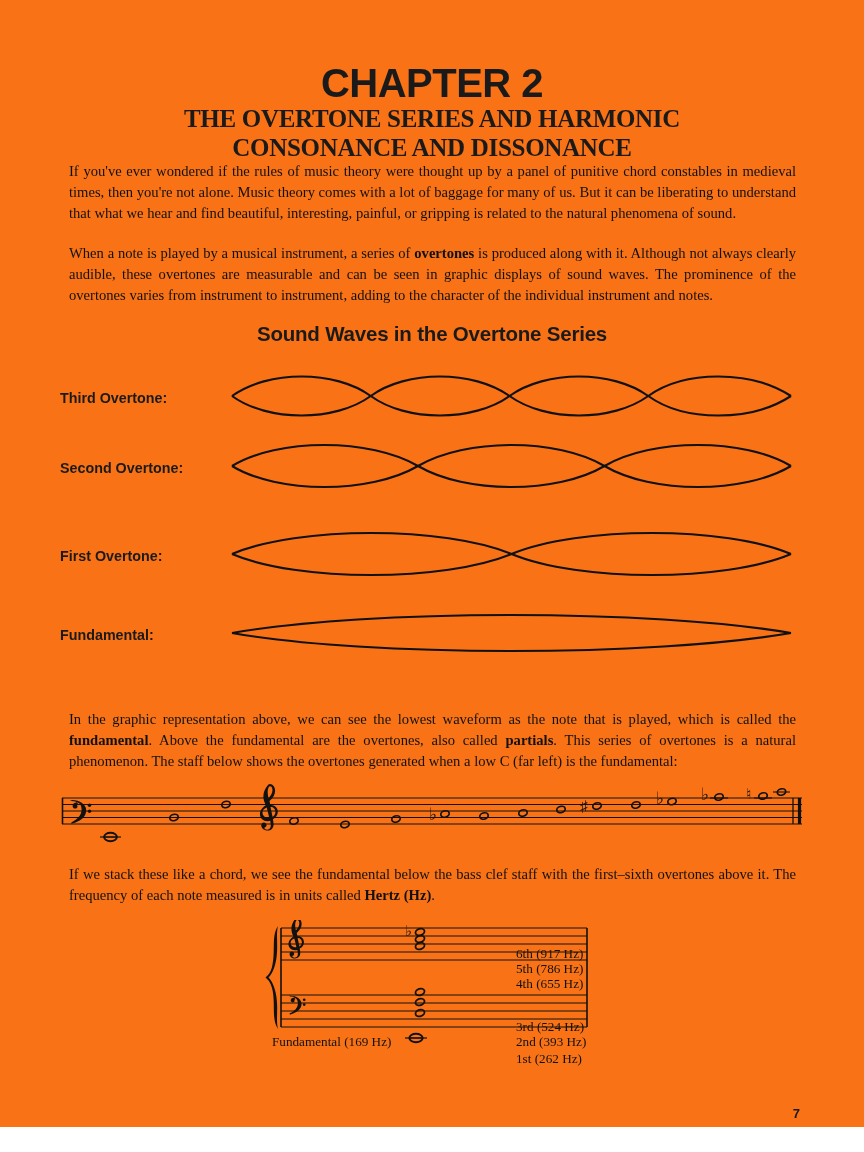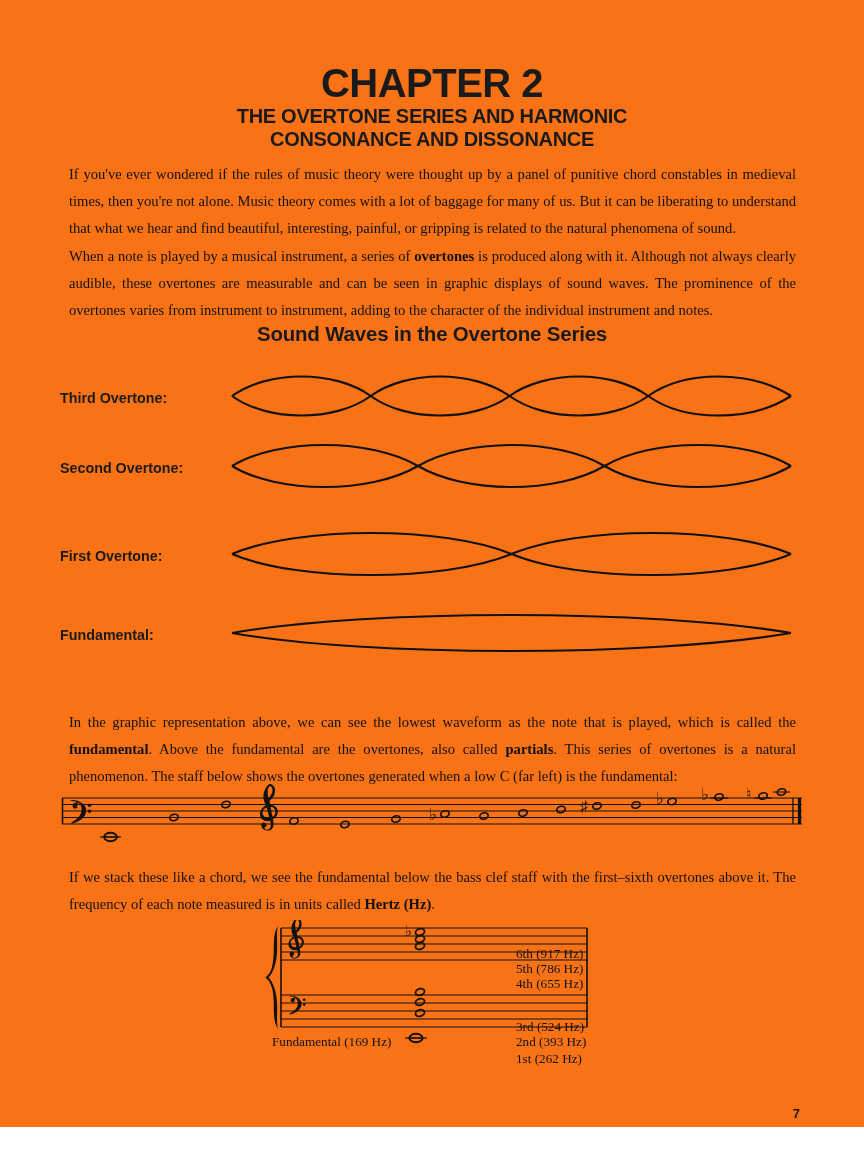--- a/index.html
+++ b/index.html
@@ -30,34 +30,34 @@
     letter-spacing: -0.5px;
     line-height: 1.05;
     color: #1a1a1a;
   }
   .chapter-subtitle {
     position: absolute;
     left: 82px;
     top: 105px;
     width: 700px;
     text-align: center;
-    font-family: Liberation Sans, sans-serif;
-    font-weight: bold;
-    font-size: 20px;
+    font-family: Liberation Serif, serif;
+    font-weight: bold;
+    font-size: 25px;
     letter-spacing: -0.3px;
     line-height: 1.14;
     color: #1a1a1a;
   }
 
   
   .body-par {
     position: absolute;
     font-family: "Liberation Serif", serif;
     font-size: 14.6px;
-    line-height: 27px;
+    line-height: 21px;
     text-align: justify;
     color: #111111;
   }
   #par1 { left: 69px; top: 161px; width: 727px; }
   #par2 { left: 69px; top: 243px; width: 727px; }
   #par3 { left: 69px; top: 709px; width: 727px; }
   #par4 { left: 69px; top: 864px; width: 727px; }
 
   .section-title {
     position: absolute;

